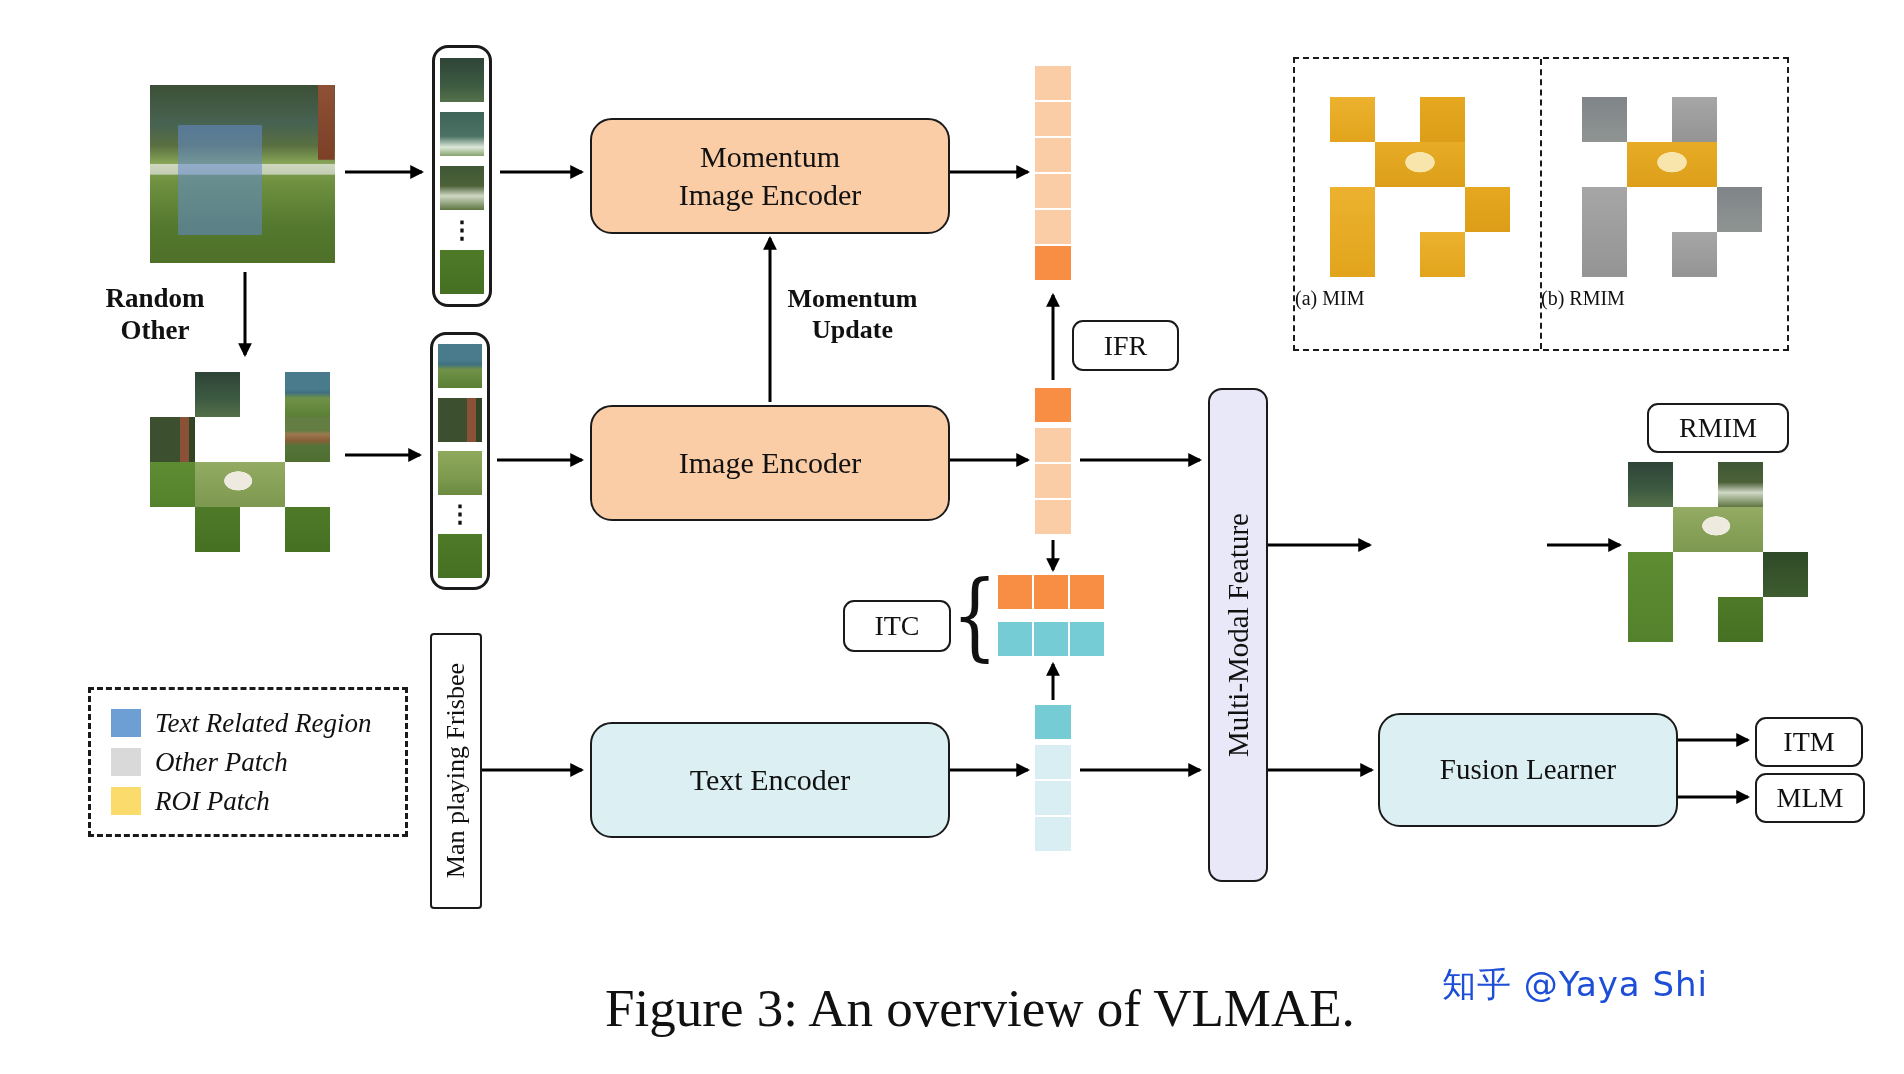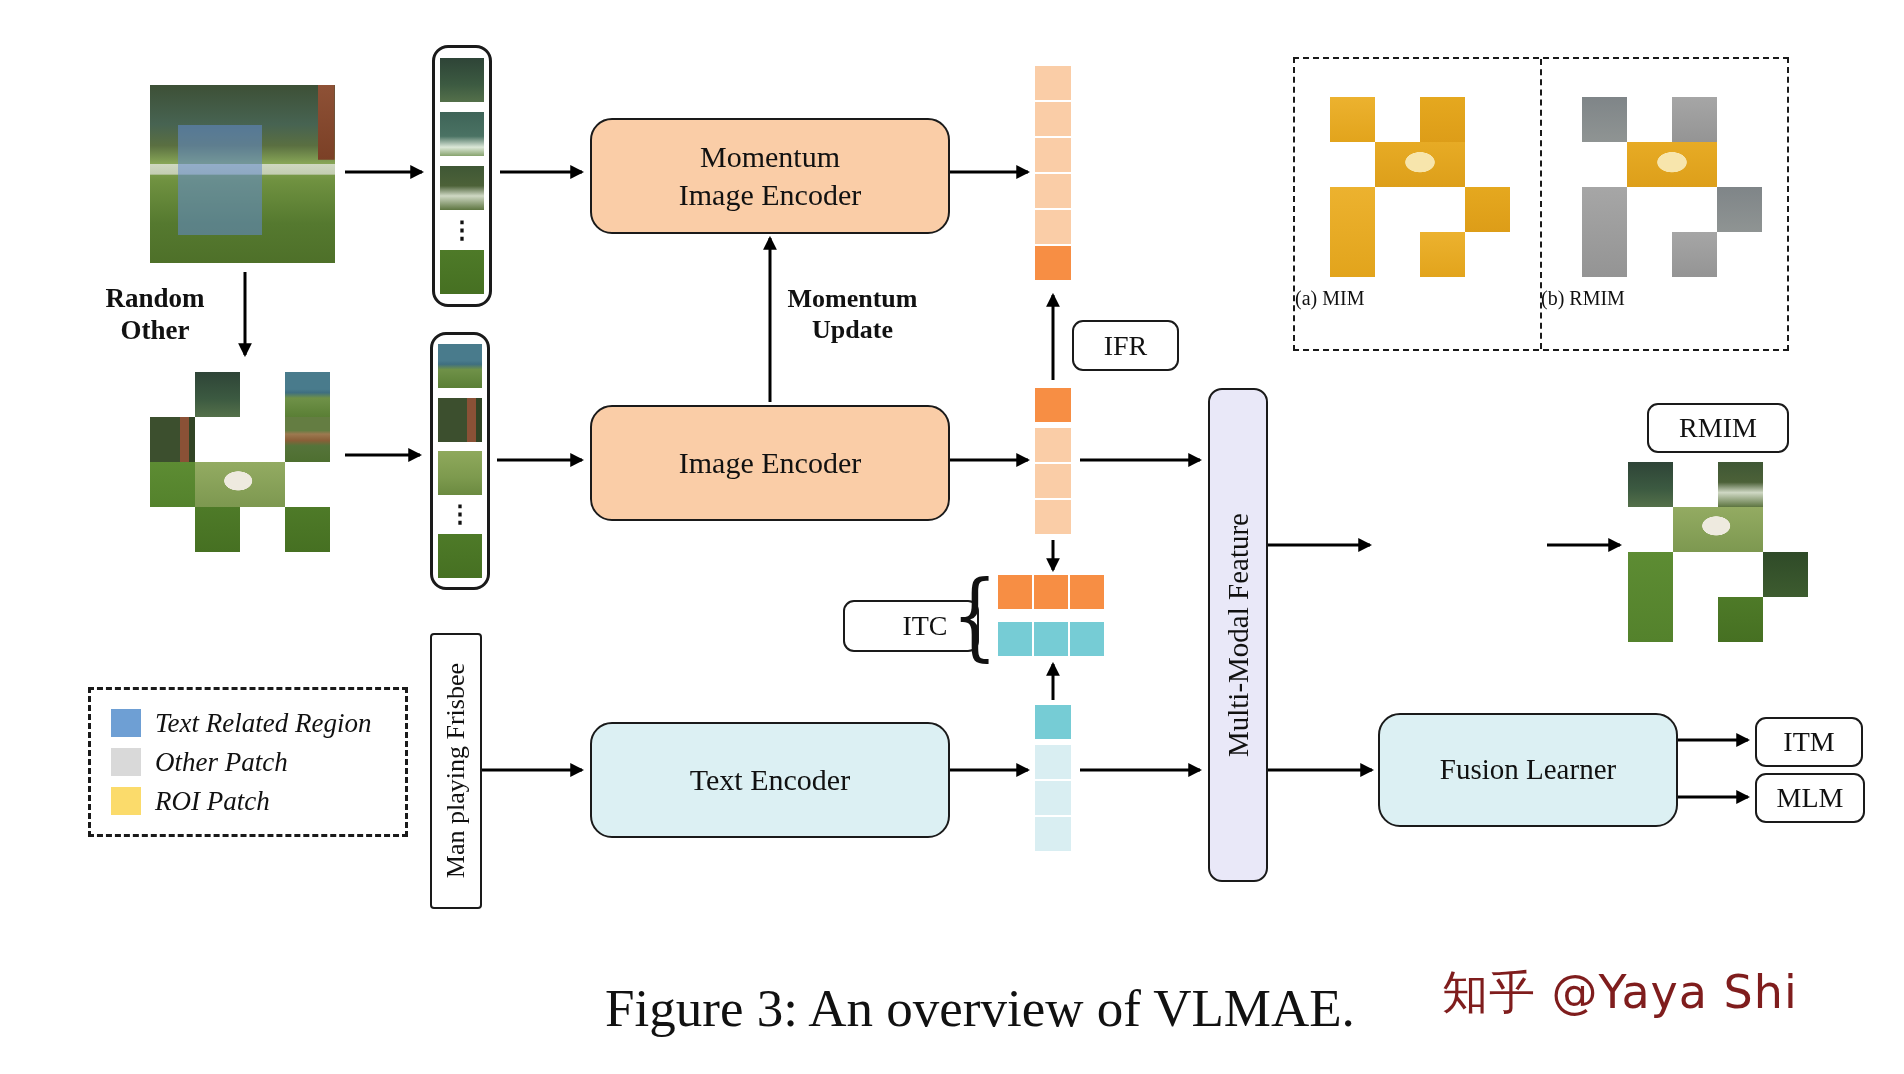--- a/index.html
+++ b/index.html
@@ -89,21 +89,21 @@
   .swatch { width:30px; height:28px; }
   .legend-label { font-size:27px; }
 
   
   .panel { position:absolute; border:2.5px dashed #1a1a1a; }
   .panel-divider { position:absolute; left:245px; top:0; bottom:0; border-left:2.5px dashed #1a1a1a; }
   .panel-label { position:absolute; width:246px; text-align:left; font-size:20px; }
 
   .caption { position:absolute; font-size:53px; text-align:center; }
   .watermark { position:absolute; font-family:"DejaVu Sans", sans-serif;
-               font-size:46px; color:#7f1d1d; letter-spacing:1px;text-align:center; }
+               font-size:34px; color:#1d4ed8; letter-spacing:1px;text-align:center; }
 
   .arrows { position:absolute; inset:0; pointer-events:none; }
   .arr { stroke:#000; stroke-width:3; }
 </style>
 </head>
 <body>
 
 <div class="canvas">
 
   <div class="photo" style="left:150px; top:85px; width:185px; height:178px;">
@@ -182,21 +182,21 @@
     <div class="rsq f-do"></div>
     <div class="rsq f-do"></div>
   </div>
   <div class="rowsq" style="left:998px; top:622px;">
     <div class="rsq f-tl"></div>
     <div class="rsq f-tl"></div>
     <div class="rsq f-tl"></div>
   </div>
 
   <div class="lossbox" style="left:1072px; top:320px; width:103px; height:47px;">IFR</div>
-  <div class="lossbox" style="left:843px; top:600px; width:104px; height:48px;padding-left:28px;">ITC</div>
+  <div class="lossbox" style="left:843px; top:600px; width:104px; height:48px;">ITC</div>
   <div class="brace" style="left:944px; top:572px;">{</div>
 
   <div class="mmf" style="left:1208px; top:388px; width:56px; height:490px;">
     <span class="vtext">Multi-Modal Feature</span>
   </div>
 
 
   <div class="lossbox" style="left:1647px; top:403px; width:138px; height:46px;">RMIM</div>
 
   <div class="abs" style="left:1628px; top:462px; width:180px; height:180px;">

